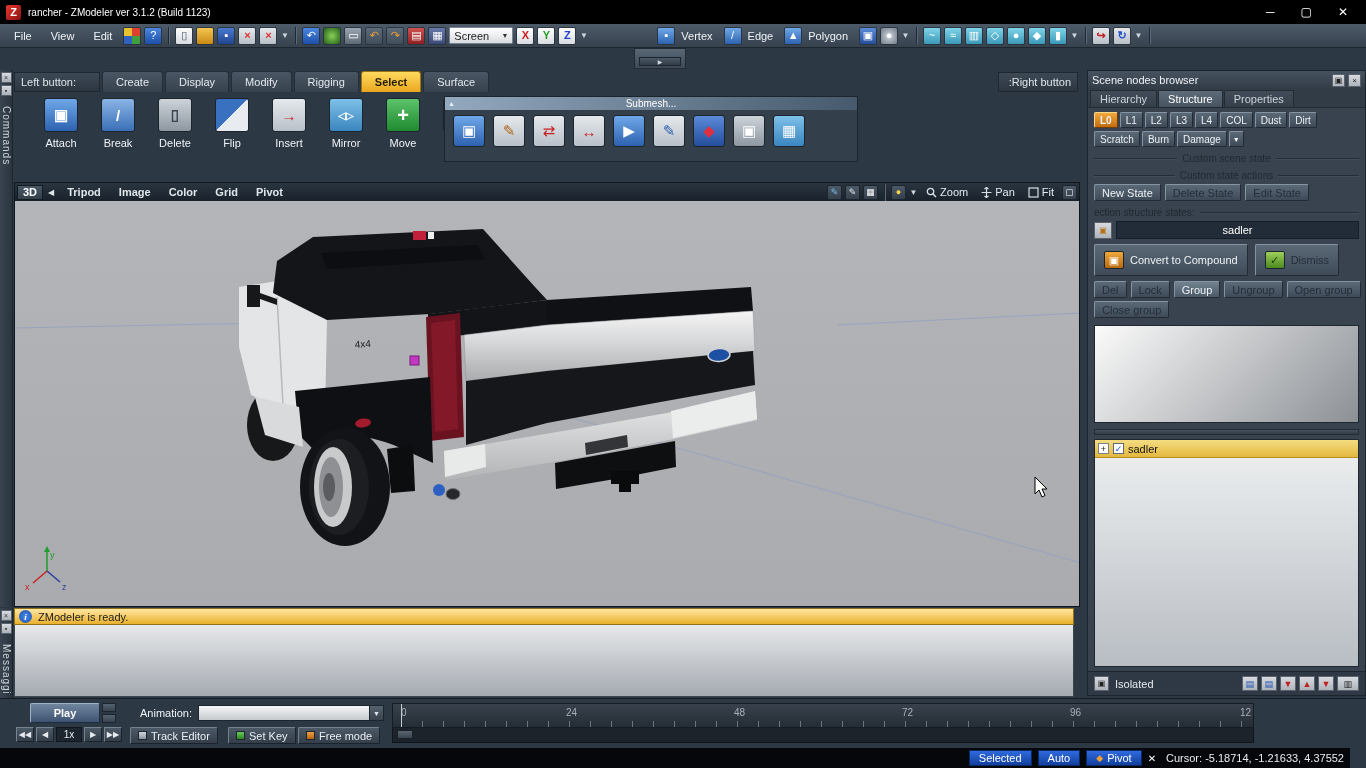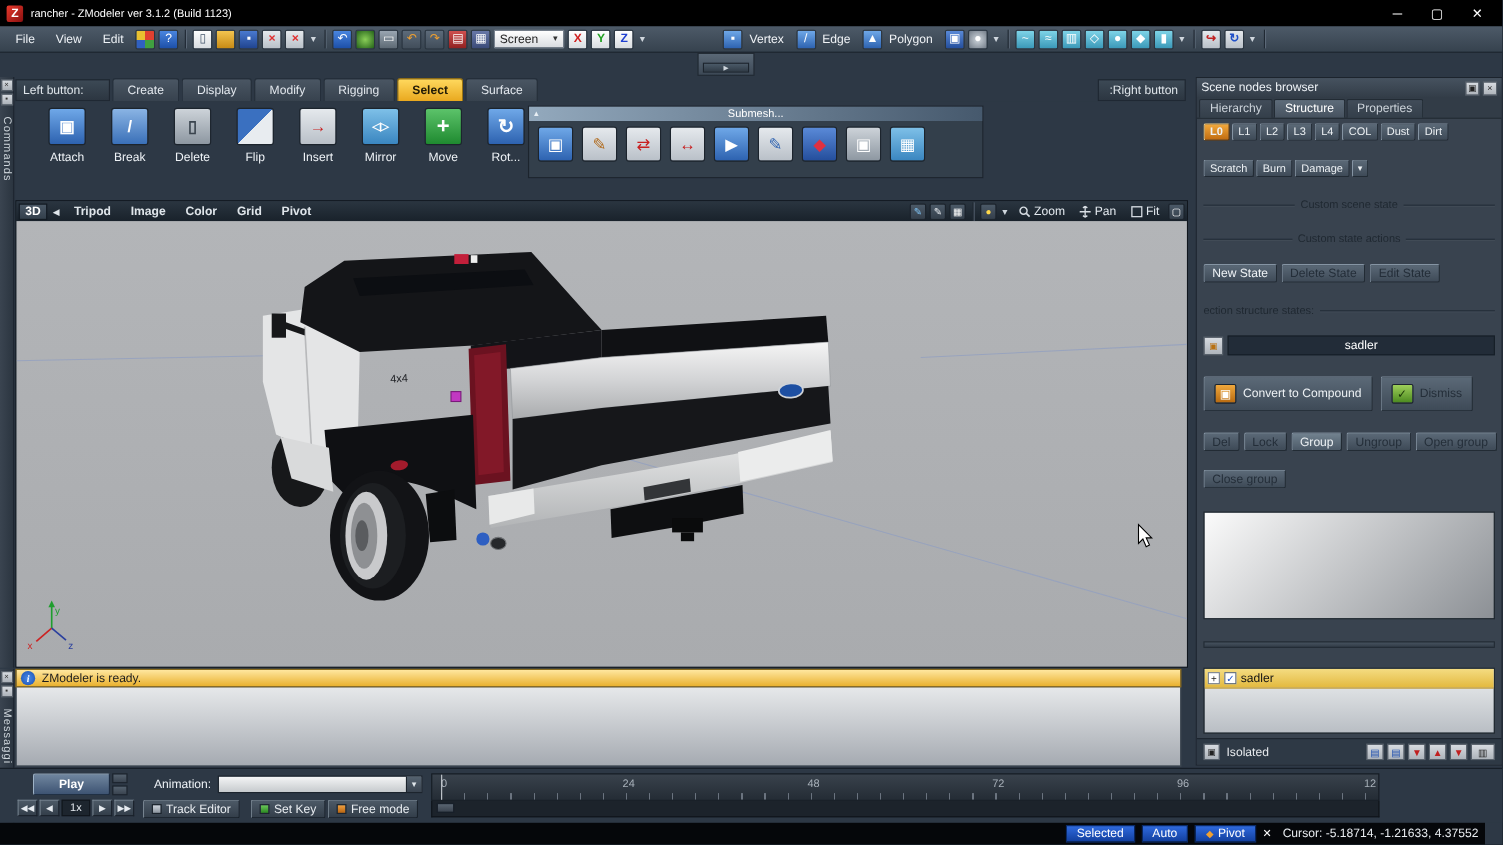--- a/index.html
+++ b/index.html
@@ -26,21 +26,21 @@
 .leftbtn-label{position:absolute;left:14px;top:72px;width:86px;height:20px;background:linear-gradient(#3c4955,#2c3641);border:1px solid #1f2731;color:#dfe5ea;display:flex;align-items:center;padding:0 6px;}
 .tabs{position:absolute;left:102px;top:71px;display:flex;gap:2px;}
 .tab{height:21px;padding:0 13px;display:flex;align-items:center;color:#e3e8ee;background:linear-gradient(#4a5663,#37424e);border:1px solid #242e39;border-bottom:none;border-radius:3px 3px 0 0;}
 .tab.active{background:linear-gradient(#ffd95e,#e9a81e);color:#231c06;font-weight:bold;border-color:#9a7412;}
 .rightbtn-label{position:absolute;left:998px;top:72px;width:80px;height:20px;background:linear-gradient(#3c4955,#2c3641);border:1px solid #1f2731;color:#dfe5ea;display:flex;align-items:center;justify-content:flex-end;padding:0 6px;}
 
 .toolarea{position:absolute;left:14px;top:92px;width:1066px;height:90px;background:#2d3845;display:flex;align-items:flex-start;padding:6px 0 0 24px;gap:11px;}
 .bigtool{width:46px;display:flex;flex-direction:column;align-items:center;gap:5px;}
 .bigtool .bic{width:34px;height:34px;border-radius:3px;border:1px solid #1c242d;display:flex;align-items:center;justify-content:center;font-size:15px;font-weight:bold;color:#fff;}
 .bigtool .blabel{color:#eef2f6;}
-.submesh-panel{position:absolute;left:480px;top:96px;width:414px;height:66px;background:#333f4b;border:1px solid #1c242d;}
+.submesh-panel{position:absolute;left:444px;top:96px;width:414px;height:66px;background:#333f4b;border:1px solid #1c242d;}
 .submesh-header{height:13px;background:linear-gradient(90deg,#93a9bd,#46596d);color:#fff;font-size:10px;display:flex;align-items:center;justify-content:center;position:relative;}
 .submesh-header .collapse{position:absolute;left:3px;font-size:7px;color:#e8eef4;}
 .submesh-body{display:flex;gap:8px;padding:5px 8px;align-items:center;}
 .smic{width:32px;height:32px;border-radius:3px;border:1px solid #1c242d;display:flex;align-items:center;justify-content:center;font-size:15px;color:#fff;}
 
 .lstrip{position:absolute;left:0;width:13px;background:linear-gradient(90deg,#3a4450,#2b3540);border-right:1px solid #1c242d;display:flex;flex-direction:column;align-items:center;}
 .tinybox{width:11px;height:11px;margin-top:2px;background:linear-gradient(#d8dce1,#aab0b7);border:1px solid #59626c;color:#333;font-size:7px;display:flex;align-items:center;justify-content:center;flex:none;}
 .vtext{writing-mode:vertical-rl;color:#cfd6dc;font-size:10px;letter-spacing:1px;margin-top:10px;}
 
 .viewport{position:absolute;left:14px;top:182px;width:1066px;height:425px;border:1px solid #10161d;}
@@ -81,21 +81,21 @@
 .sblock{height:16px;background:linear-gradient(#2f6ade,#123f9e);border:1px solid #0a2a66;display:flex;align-items:center;justify-content:center;gap:4px;padding:0 9px;color:#fff;}
 .cursor-text{color:#e8ecf0;margin-left:4px;}
 
 .rightpanel{position:absolute;left:1087px;top:70px;width:279px;height:626px;background:#39434f;border:1px solid #1c242d;display:flex;flex-direction:column;}
 .rp-header{height:18px;display:flex;align-items:center;gap:3px;padding:0 4px;background:linear-gradient(#46525f,#323c47);}
 .rp-title{flex:1;color:#eef2f6;}
 .wbox{width:13px;height:13px;background:linear-gradient(#d7dbe0,#aeb4bb);border:1px solid #5a636d;color:#222;font-size:8px;display:flex;align-items:center;justify-content:center;flex:none;}
 .rp-tabs{height:19px;display:flex;gap:1px;padding:1px 2px 0;background:#323c47;border-bottom:1px solid #222b34;}
 .rp-tab{padding:0 9px;display:flex;align-items:center;background:linear-gradient(#414c59,#343f4a);border:1px solid #222b34;border-bottom:none;color:#ccd3da;border-radius:2px 2px 0 0;}
 .rp-tab.active{background:linear-gradient(#5e6c7a,#46525f);color:#fff;}
-.rp-body{flex:1;display:flex;flex-direction:column;padding:4px 6px;gap:17px;overflow:hidden;}
+.rp-body{flex:1;display:flex;flex-direction:column;padding:4px 6px;gap:3px;overflow:hidden;}
 .btn{height:17px;display:inline-flex;align-items:center;justify-content:center;padding:0 7px;background:linear-gradient(#5b6977,#3e4a57);border:1px solid;border-color:#8594a3 #222b34 #222b34 #8594a3;border-radius:2px;color:#edf1f4;white-space:nowrap;}
 .btn.dis{color:#242e39;}
 .btn.hl{background:linear-gradient(#72828f,#4c5a68);}
 .lodrow{display:flex;gap:2px;}
 .lod{padding:0 5px;font-size:10px;height:16px;}
 .lod.active{background:linear-gradient(#f2a93c,#c06c10);border-color:#ffd98a #6e3d04 #6e3d04 #ffd98a;font-weight:bold;}
 .legend{display:flex;align-items:center;gap:5px;font-size:10px;color:#1f2831;margin-top:3px;}
 .lline{flex:1;height:1px;background:#232d38;box-shadow:0 1px 0 rgba(255,255,255,.05);}
 .noderow{display:flex;gap:4px;align-items:center;}
 .node-bar{flex:1;background:#222c38;border:1px solid #161e27;color:#fff;display:flex;align-items:center;justify-content:center;height:18px;}

